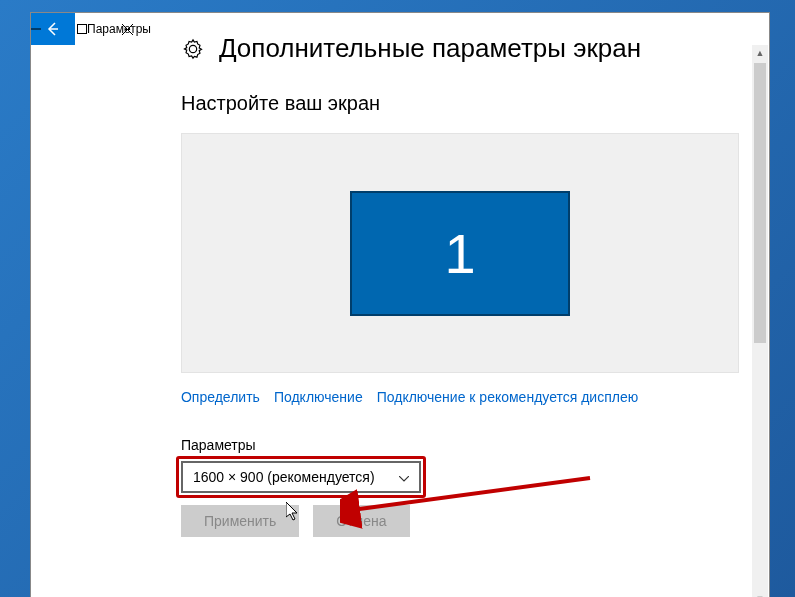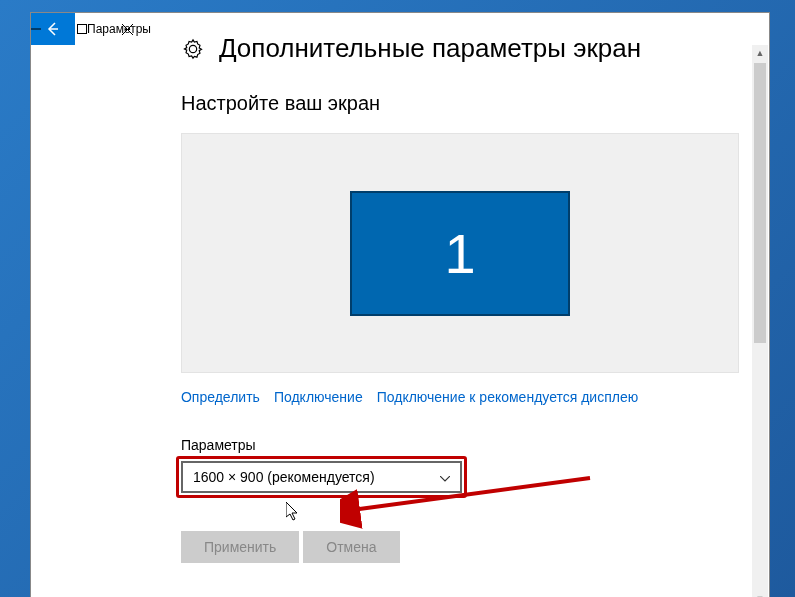--- a/index.html
+++ b/index.html
@@ -124,22 +124,22 @@
       font-size: 14px;
       cursor: pointer;
     }
     .field-label {
       font-size: 14px;
       color: #000;
       margin-bottom: 8px;
     }
     .dropdown-wrap {
       position: relative;
-      width: 281px;
-      margin-bottom: 38px;
+      width: 240px;
+      margin-bottom: 12px;
     }
     .dropdown {
       width: 100%;
       height: 32px;
       border: 2px solid #666;
       background: #fff;
       padding: 0 28px 0 10px;
       font-size: 14px;
       display: flex;
       align-items: center;
@@ -157,21 +157,21 @@
       left: -5px;
       top: -5px;
       right: -5px;
       bottom: -5px;
       border: 3px solid #c00000;
       border-radius: 3px;
       pointer-events: none;
     }
     .buttons-row {
       display: flex;
-      gap: 4px;
+      gap: 14px;
     }
     .btn {
       padding: 7px 22px;
       font-size: 14px;
       border: 1px solid #ccc;
       background: #ccc;
       color: #888;
       cursor: pointer;
     }
     .scrollbar {

